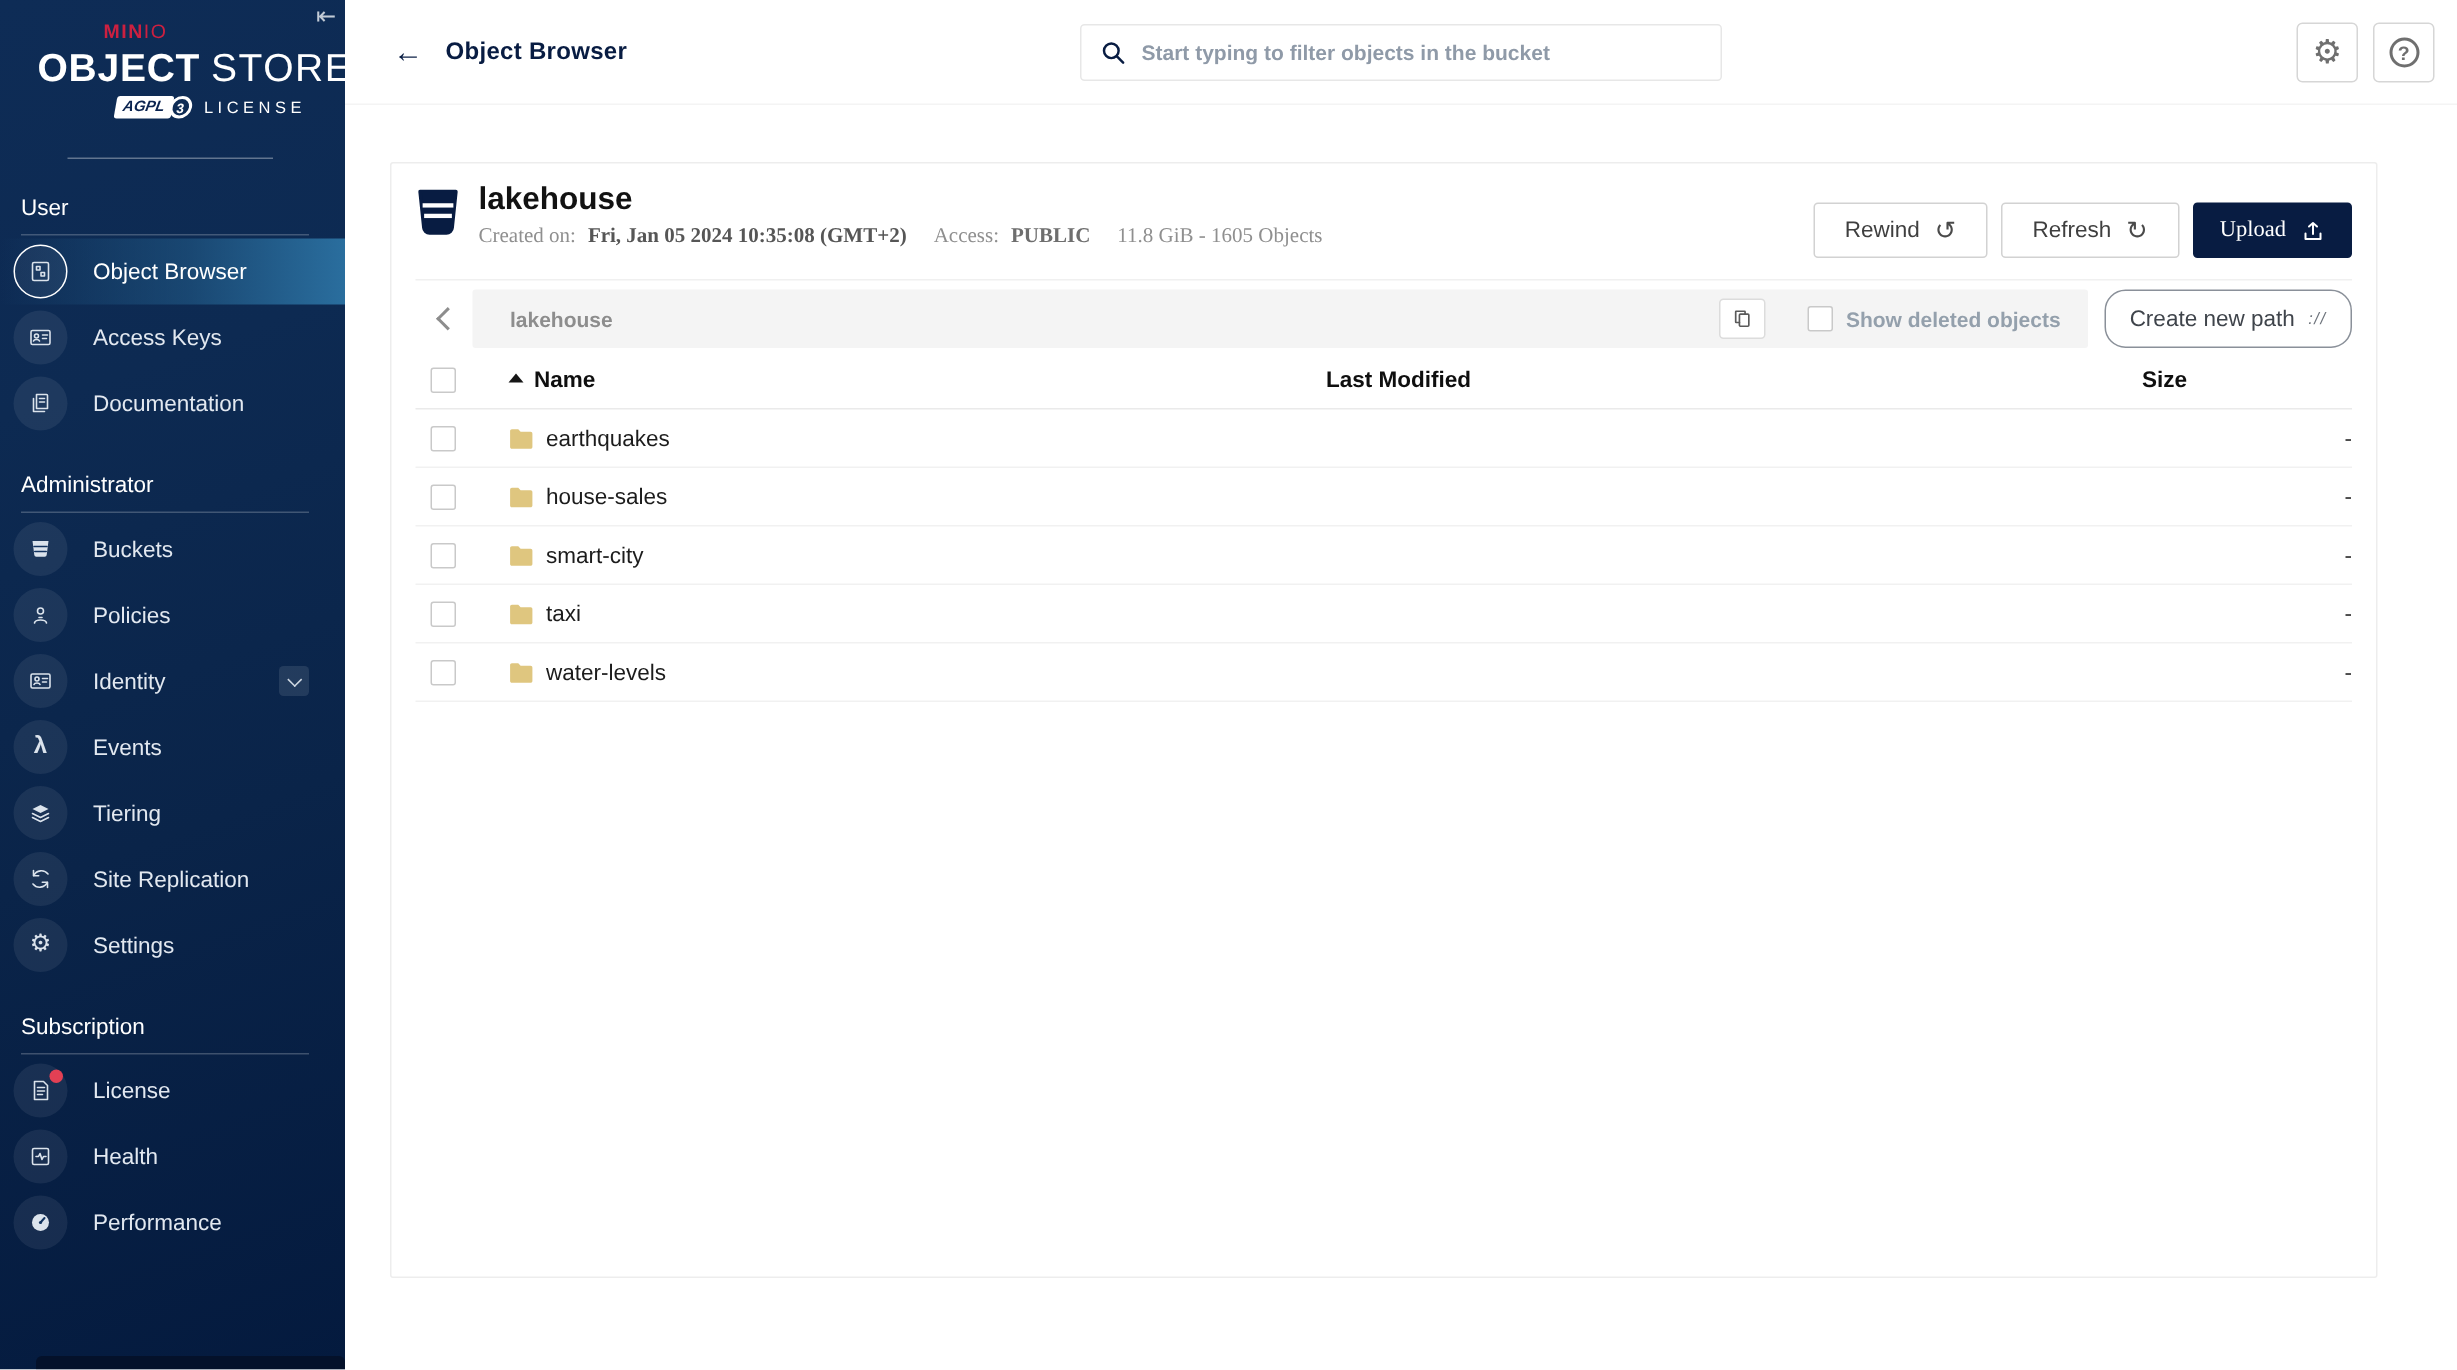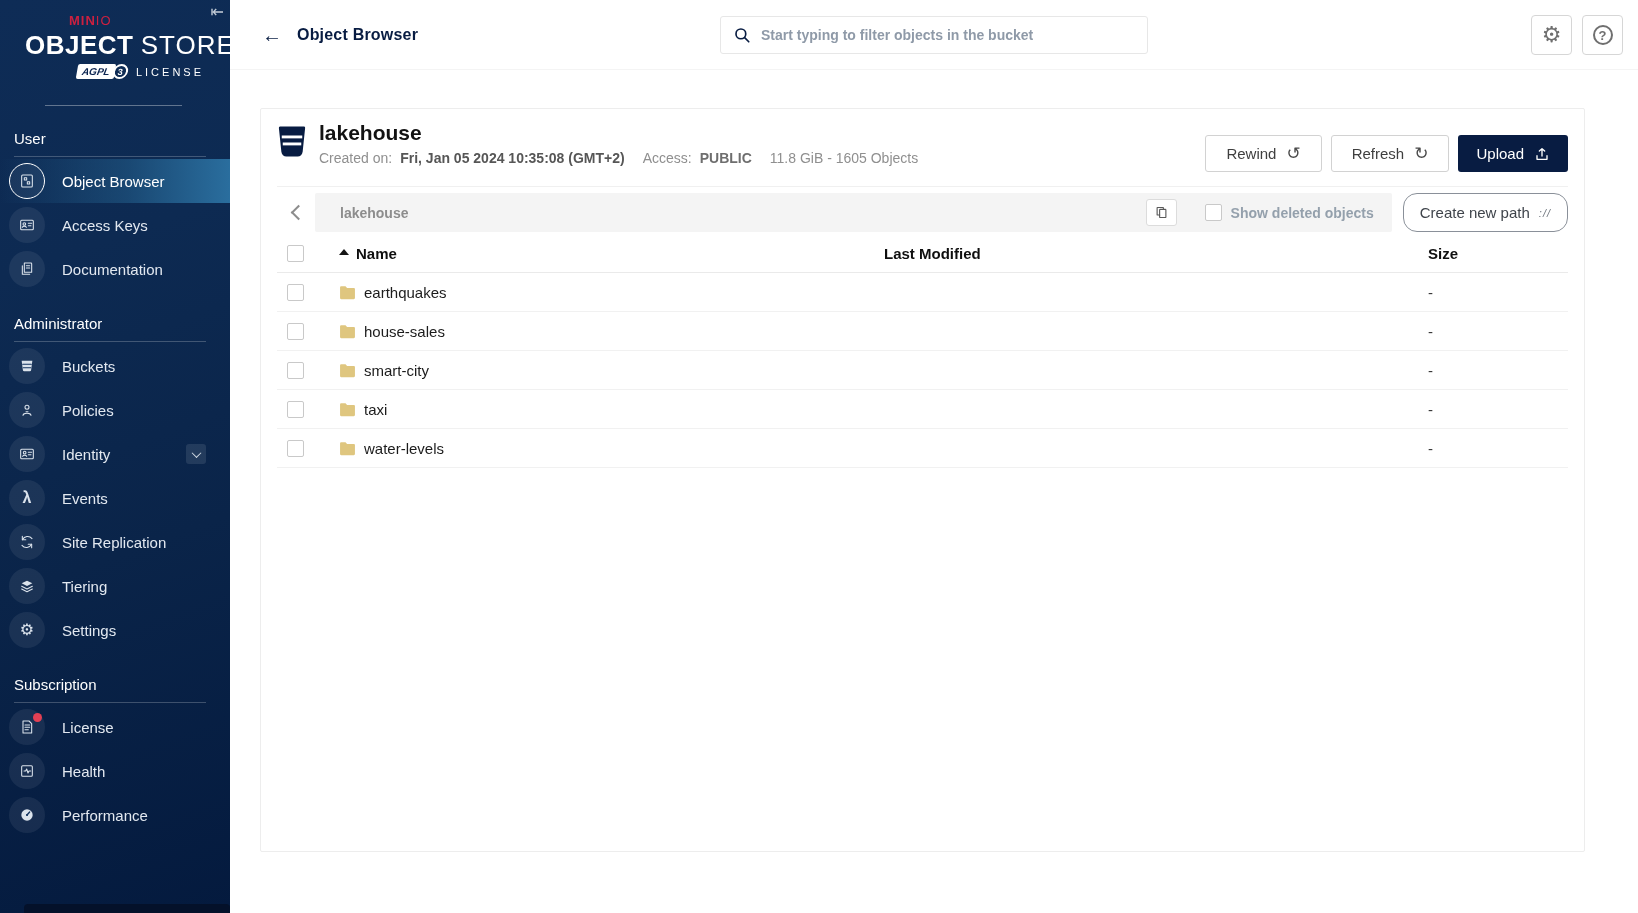--- a/index.html
+++ b/index.html
@@ -73,36 +73,36 @@
 
   
   .panel {
     position: absolute; left: 30px; top: 108px; width: 1325px; height: 744px;
     background: #fff; border: 1px solid #ededed; border-radius: 2px; padding: 0 16px;
   }
   .bucket-header { display: flex; align-items: flex-start; padding: 12px 0 14px 0; border-bottom: 1px solid #f0f0f0; }
   .bucket-icon-lg { margin-top: 4px; }
   .bucket-title-col { margin-left: 12px; flex: 1; }
   .bucket-name { font-size: 21px; font-weight: 700; color: #121212; }
-  .bucket-meta { display: flex; align-items: flex-end; gap: 8px; margin-top: 5px; font-size: 14px; }
+  .bucket-meta { display: flex; align-items: flex-end; gap: 8px; margin-top: 5px; font-size: 14px; font-family: Liberation Serif, serif; }
   .meta-label { color: #8f8f8f; }
   .meta-strong { color: #565656; font-weight: 700; }
   .meta-access-value { color: #6e6e6e; font-weight: 700; margin-right: 10px; }
   .meta-usage { color: #8f8f8f; }
   .bucket-actions { display: flex; gap: 9px; margin-top: 14px; }
   .btn-outline {
     height: 37px; padding: 0 20px; border: 1px solid #d2d2d2; border-radius: 3px; background: #fff;
     font-size: 15px; color: #3f3f3f; display: flex; align-items: center; gap: 10px; cursor: pointer;
     font-family: "Liberation Sans", sans-serif;
   }
   .btn-outline .arr { font-size: 17px; color: #4a4a4a; }
   .btn-primary {
     height: 37px; padding: 0 18px; border: none; border-radius: 3px; background: #081C42;
     font-size: 15px; color: #ffffff; display: flex; align-items: center; gap: 10px; cursor: pointer;
-    font-family: Liberation Sans, sans-serif;
+    font-family: Liberation Serif, serif;
   }
 
   
   .browse-bar { display: flex; align-items: stretch; margin-top: 6px; height: 39px; }
   .bc-back { width: 38px; display: flex; align-items: center; justify-content: center; cursor: pointer; background: #fff; }
   .bc-chev { width: 11px; height: 11px; border-left: 2px solid #8d8d8d; border-bottom: 2px solid #8d8d8d; transform: rotate(45deg); margin-left: 4px; }
   .bc-strip { flex: 1; background: #f4f4f4; border-radius: 2px; display: flex; align-items: center; padding: 0 18px 0 25px; }
   .bc-path { font-size: 14px; font-weight: 700; color: #8d8d8d; flex: 1; }
   .copy-btn { width: 31px; height: 27px; background: #fff; border: 1px solid #dcdcdc; border-radius: 3px; display: flex; align-items: center; justify-content: center; cursor: pointer; color: #5a5a5a; }
   .show-deleted { display: flex; align-items: center; gap: 9px; margin-left: 28px; cursor: pointer; }
@@ -112,21 +112,21 @@
     margin-left: 11px; padding: 0 16px; border: 1px solid #8a9099; border-radius: 14px; background: #fff;
     font-size: 15px; color: #3f444b; display: flex; align-items: center; gap: 9px; cursor: pointer;
     font-family: "Liberation Sans", sans-serif;
   }
   .cp-icon { font-size: 11px; font-style: italic; color: #6e747c; letter-spacing: 1px; }
 
   
   .obj-table { margin-top: 2px; }
   .thead, .trow { display: grid; grid-template-columns: 62px 545px 1fr 140px; align-items: center; }
   .thead { height: 39px; border-bottom: 1px solid #eaeaea; font-weight: 700; font-size: 15px; color: #0f0f0f; }
-  .trow { height: 39px; border-bottom: 1px solid #f1f1f1; font-size: 15px; color: #1c1c1c; cursor: pointer; }
+  .trow { height: 39px; border-bottom: 1px solid #f1f1f1; font-size: 15px; color: #1c1c1c; cursor: pointer; text-align: right; }
   .cb-cell { display: flex; justify-content: flex-start; padding-left: 10px; }
   .name-head { display: flex; align-items: center; gap: 7px; }
   .sort-caret { width: 0; height: 0; border-left: 5px solid transparent; border-right: 5px solid transparent; border-bottom: 6px solid #161616; margin-top: -3px; }
   .name-cell { display: flex; align-items: center; gap: 8px; }
   .size-cell { color: #3a3a3a; }
 </style>
 </head>
 <body>
 
 <div class="sidebar">
@@ -226,37 +226,37 @@
     <div class="nav-item">
       <span class="icon-circle">
           <span class="lambda-glyph">λ</span>
         </span>
       <span class="nav-label">Events</span>
     </div>
 
     <div class="nav-item">
       <span class="icon-circle">
         <svg class="nav-svg" width="16" height="16" viewBox="0 0 24 24">
+            <path d="M12 4l8 4-8 4-8-4z" fill="#dbe3ec" stroke="none"></path>
+            <path d="M4 12.5l8 4 8-4M4 16.5l8 4 8-4"></path>
+          </svg>
+      </span>
+      <span class="nav-label">Tiering</span>
+    </div>
+
+    <div class="nav-item">
+      <span class="icon-circle">
+        <svg class="nav-svg" width="16" height="16" viewBox="0 0 24 24">
             <path d="M19.5 7A8.5 8.5 0 0 0 5.2 8.6"></path>
             <path d="M5 3.5v5.2h5.2"></path>
             <path d="M4.5 17a8.5 8.5 0 0 0 14.3-1.6"></path>
             <path d="M19 20.5v-5.2h-5.2"></path>
           </svg>
       </span>
       <span class="nav-label">Site Replication</span>
-    </div>
-
-    <div class="nav-item">
-      <span class="icon-circle">
-        <svg class="nav-svg" width="16" height="16" viewBox="0 0 24 24">
-            <path d="M12 4l8 4-8 4-8-4z" fill="#dbe3ec" stroke="none"></path>
-            <path d="M4 12.5l8 4 8-4M4 16.5l8 4 8-4"></path>
-          </svg>
-      </span>
-      <span class="nav-label">Tiering</span>
     </div>
 
     <div class="nav-item">
       <span class="icon-circle">
           <span class="gear-glyph">⚙</span>
         </span>
       <span class="nav-label">Settings</span>
     </div>
   </div>
 

